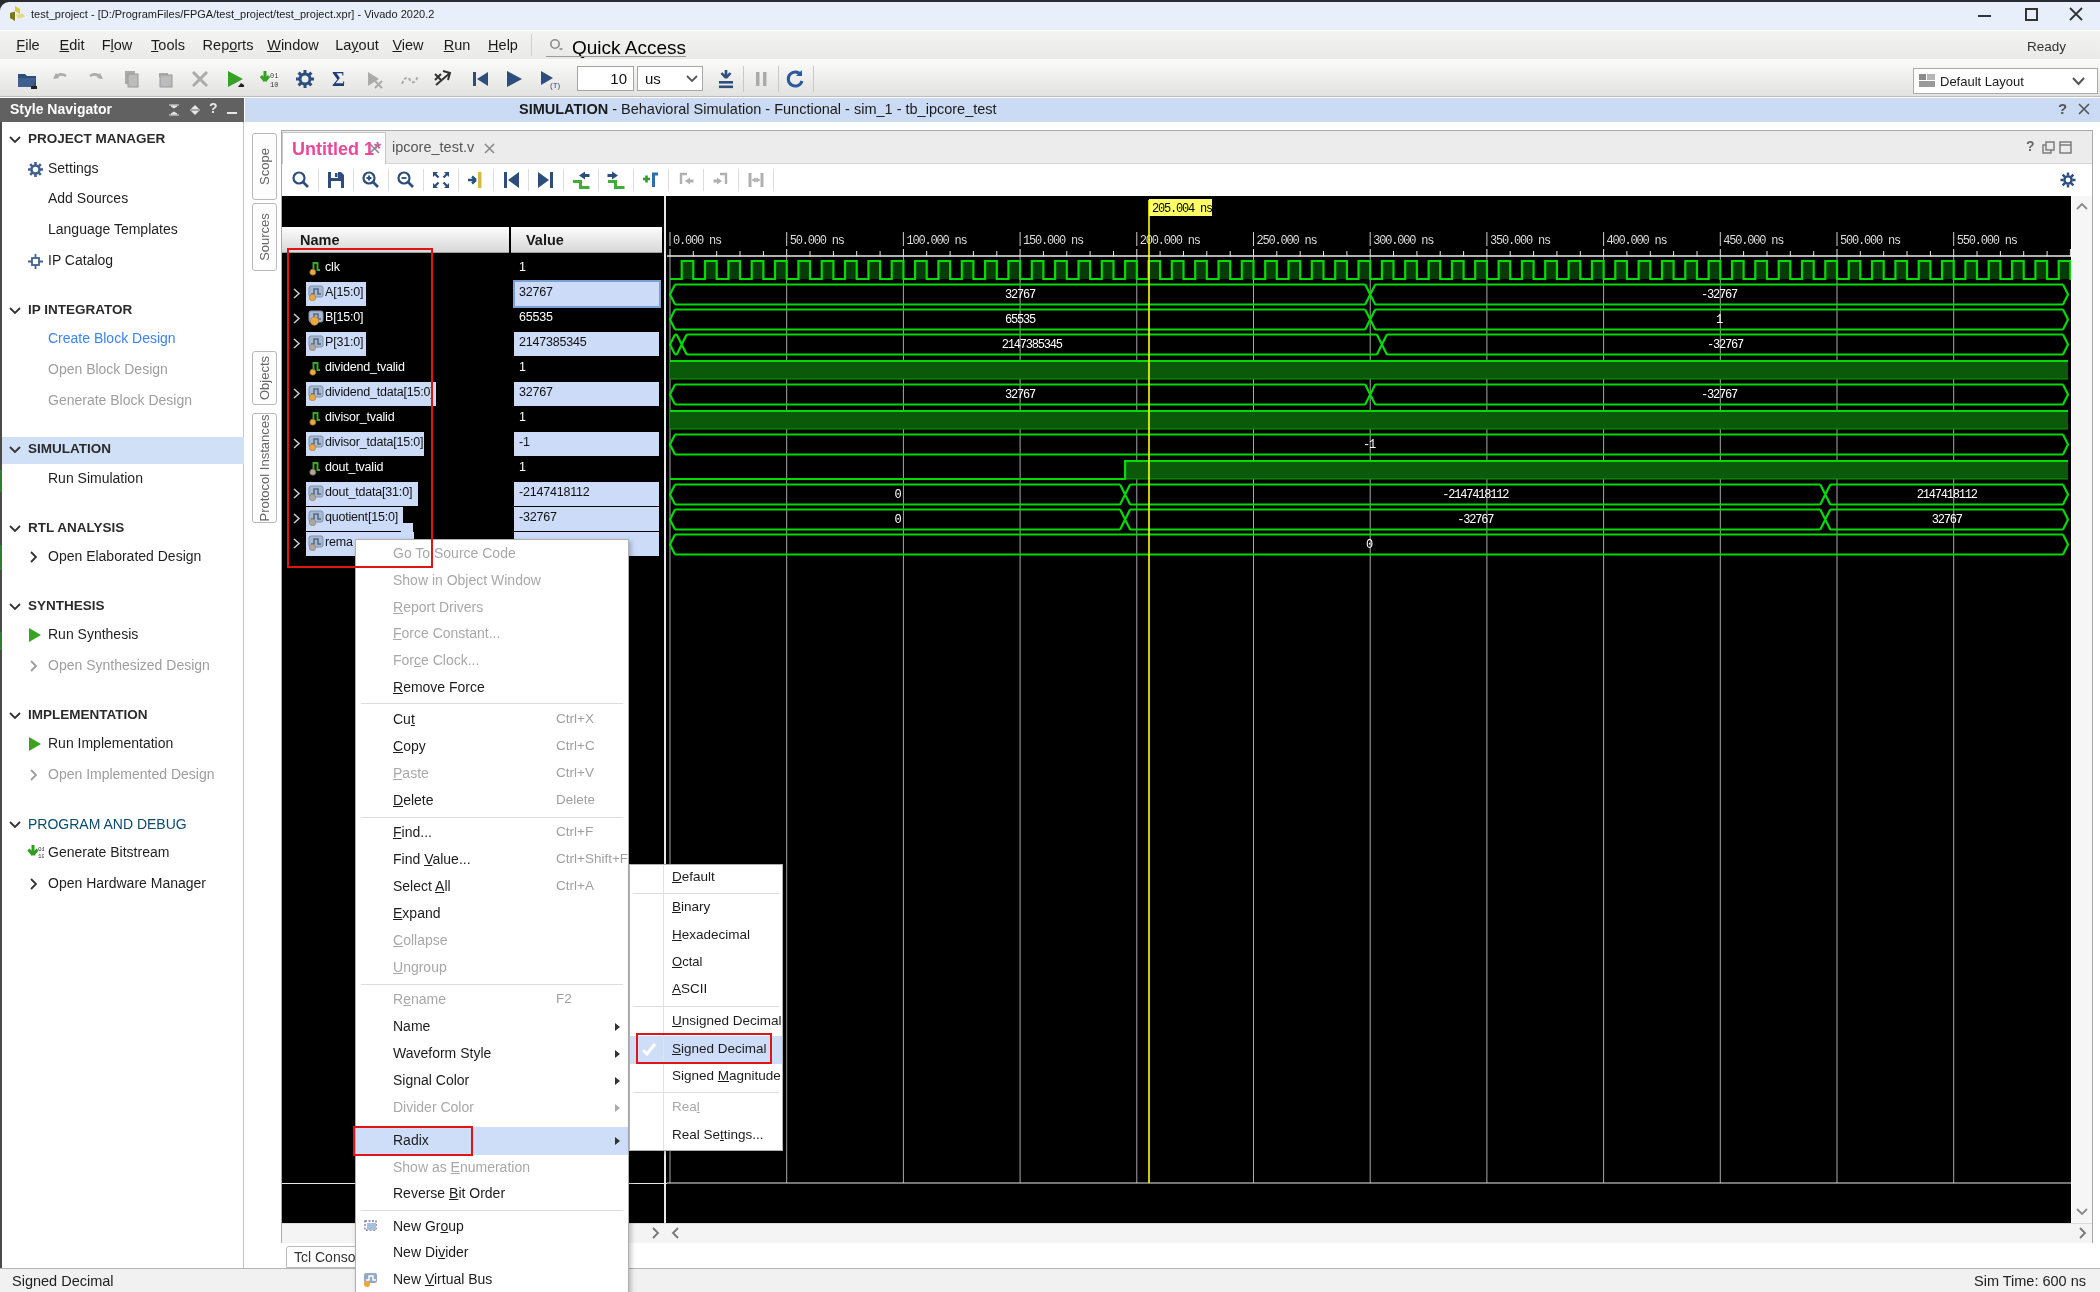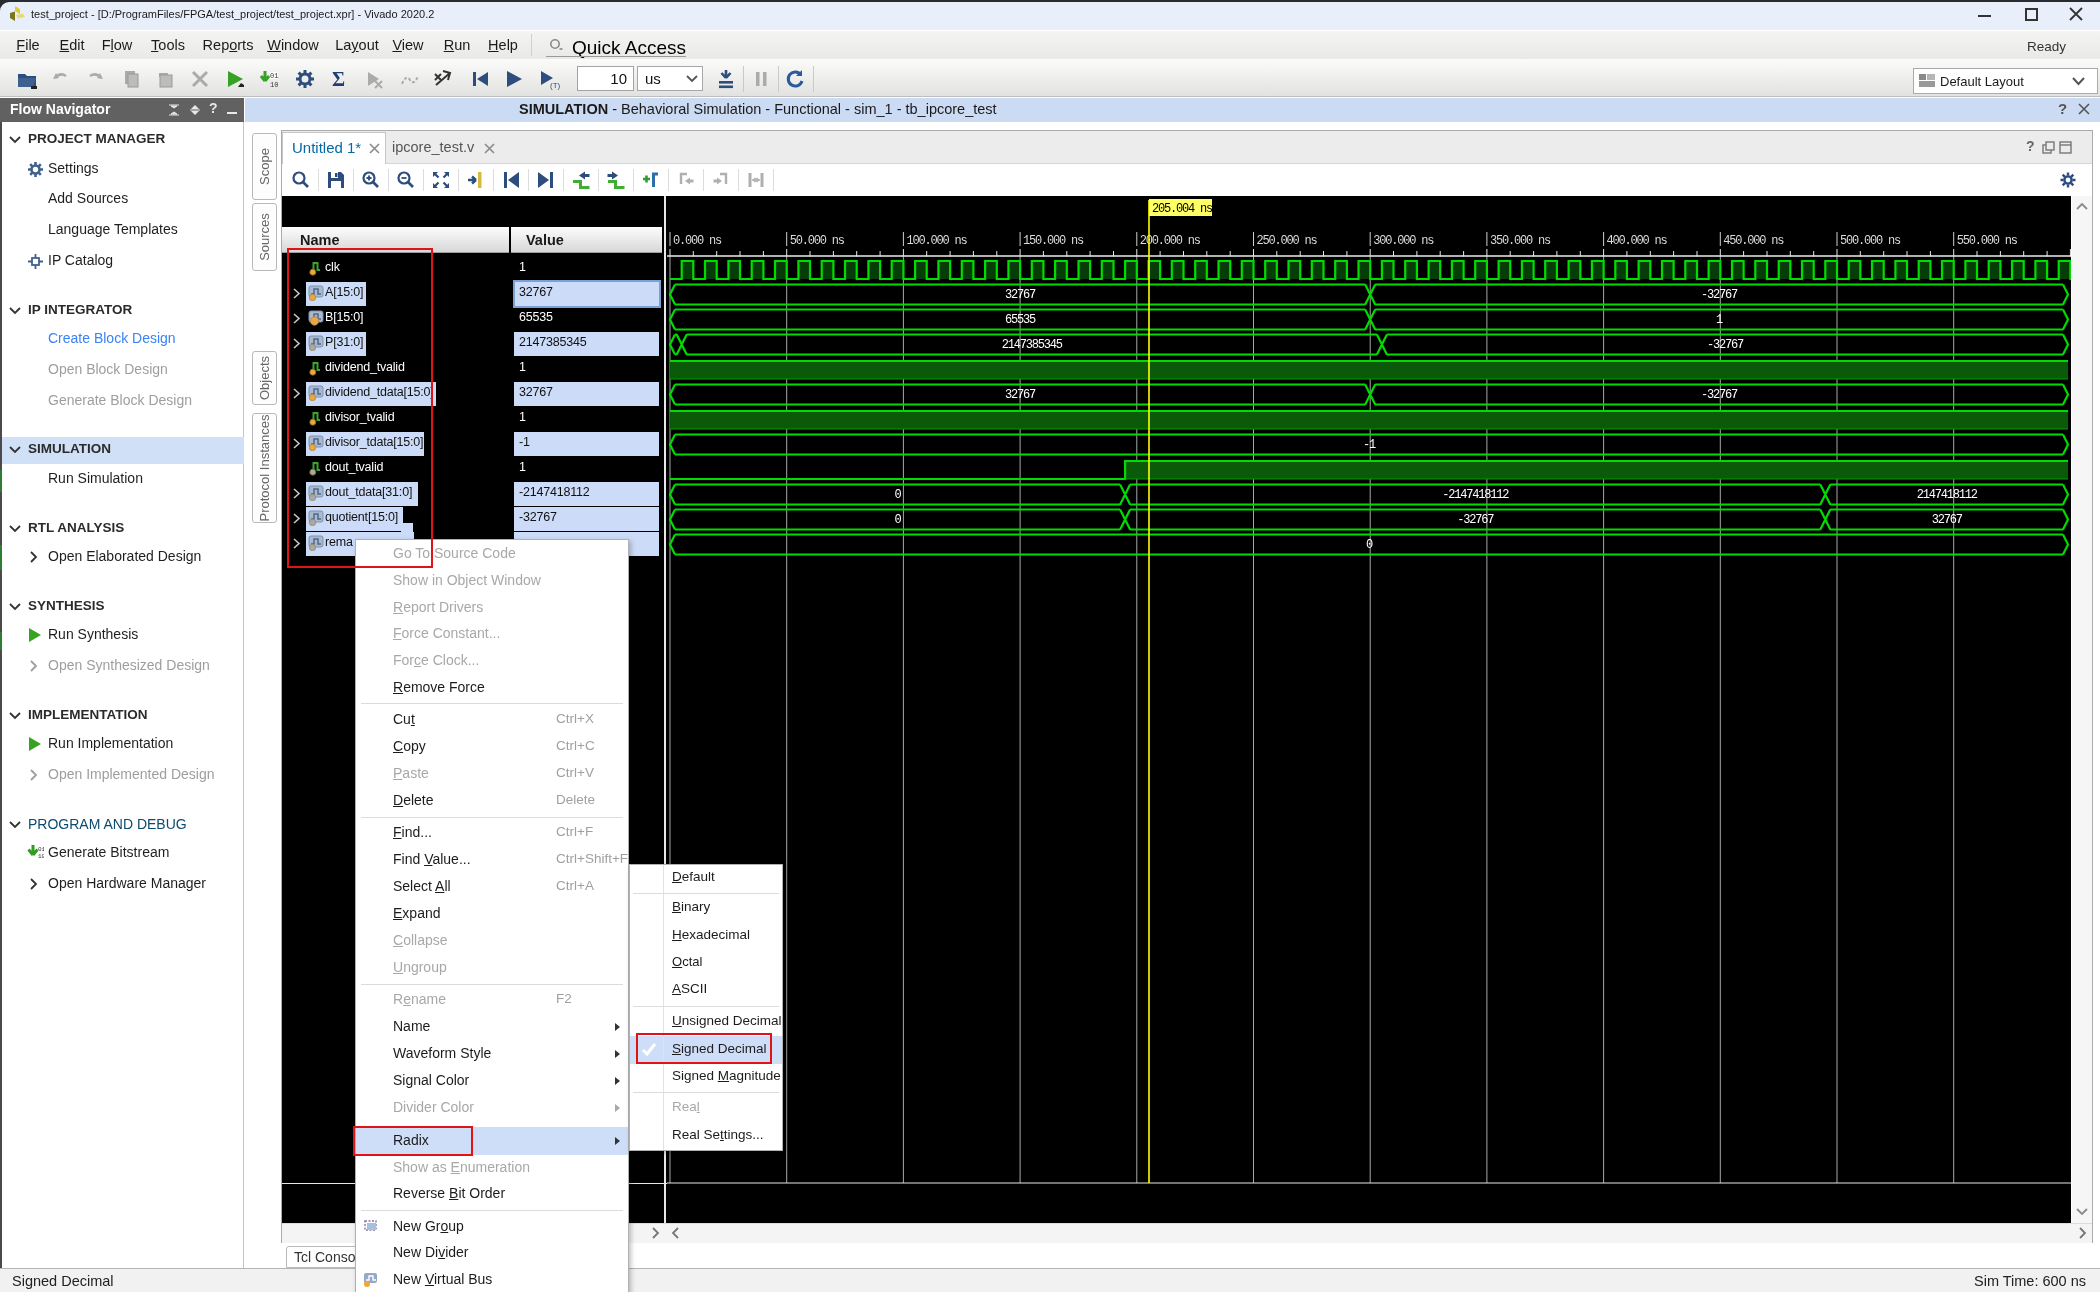--- a/index.html
+++ b/index.html
@@ -130,21 +130,21 @@
 <svg class="ab" style="left:1919px;top:74px" width="16" height="14">
     <rect x="0" y="0" width="7" height="6" fill="#8a8a8a"></rect>
     <rect x="8" y="0" width="8" height="6" fill="#b5b5b5"></rect>
     <rect x="0" y="7" width="16" height="6" fill="#9a9a9a"></rect>
   </svg>
 <div class="ab txt" style="left:1940px;top:74px;font-size:13px;color:#1a1a1a">Default Layout</div>
 <svg class="ab" style="left:2072px;top:77px" width="13" height="9">
     <path d="M1 1 L6.5 7 L12 1" fill="none" stroke="#555" stroke-width="2"></path>
   </svg>
 <div class="ab" style="left:0;top:98px;width:244px;height:24px;background:#616161"></div>
-<div class="ab txt" style="left:10px;top:101px;font-size:14px;font-weight:bold;color:#fff">Flow Navigator</div>
+<div class="ab txt" style="left:10px;top:101px;font-size:14px;font-weight:bold;color:#fff">Style Navigator</div>
 <svg class="ab" style="left:167px;top:103px" width="14" height="14">
     <path d="M2 2 h10 M2 12 h10 M7 5 l-3 -2 h6 z M7 9 l-3 2 h6 z" stroke="#e8e8e8" fill="#e8e8e8" stroke-width="1"></path>
   </svg>
 <svg class="ab" style="left:188px;top:103px" width="14" height="14">
     <path d="M7 2 l4 4 h-8 z M7 12 l4 -4 h-8 z" fill="#e8e8e8"></path>
     <path d="M2 7 h10" stroke="#e8e8e8"></path>
   </svg>
 <div class="ab txt" style="left:209px;top:100px;font-size:14px;font-weight:bold;color:#e8e8e8">?</div>
 <div class="ab" style="left:227px;top:112px;width:10px;height:2px;background:#e8e8e8"></div>
 <div class="ab" style="left:245px;top:98px;width:1855px;height:24px;background:#cbdbf4"></div>
@@ -240,21 +240,21 @@
 <div class="ab" style="left:252px;top:200px;width:67px;height:25px;transform:rotate(-90deg);transform-origin:0 0;text-align:center;line-height:25px;font-size:13px;color:#666;white-space:nowrap">Scope</div>
 <div class="ab" style="left:252px;top:203px;width:25px;height:68px;background:#fdfdfd;border:1px solid #b9b9b9;border-radius:3px"></div>
 <div class="ab" style="left:252px;top:271px;width:68px;height:25px;transform:rotate(-90deg);transform-origin:0 0;text-align:center;line-height:25px;font-size:13px;color:#666;white-space:nowrap">Sources</div>
 <div class="ab" style="left:252px;top:351px;width:25px;height:54px;background:#fdfdfd;border:1px solid #b9b9b9;border-radius:3px"></div>
 <div class="ab" style="left:252px;top:405px;width:54px;height:25px;transform:rotate(-90deg);transform-origin:0 0;text-align:center;line-height:25px;font-size:13px;color:#666;white-space:nowrap">Objects</div>
 <div class="ab" style="left:252px;top:413px;width:25px;height:110px;background:#fdfdfd;border:1px solid #b9b9b9;border-radius:3px"></div>
 <div class="ab" style="left:252px;top:523px;width:110px;height:25px;transform:rotate(-90deg);transform-origin:0 0;text-align:center;line-height:25px;font-size:13px;color:#666;white-space:nowrap">Protocol Instances</div>
 <div class="ab" style="left:281px;top:130px;width:1812px;height:1113px;background:#fff;border:1px solid #ababab"></div>
 <div class="ab" style="left:282px;top:131px;width:1810px;height:33px;background:#ececec;border-bottom:1px solid #d6d6d6"></div>
 <div class="ab" style="left:282px;top:132px;width:104px;height:32px;background:#fff;border:1px solid #c6c6c6;border-bottom:none"></div>
-<div class="ab txt" style="left:292px;top:139px;font-size:15px;font-weight:normal;color:#0369a1">Untitled 1*</div>
+<div class="ab txt" style="left:292px;top:139px;font-size:18px;font-weight:bold;color:#ec4899">Untitled 1*</div>
 <svg class="ab" style="left:369px;top:143px" width="11" height="11">
     <path d="M1 1 L10 10 M10 1 L1 10" stroke="#8a8a8a" stroke-width="1.6"></path>
   </svg>
 <div class="ab txt" style="left:392px;top:139px;font-size:14.5px;color:#555">ipcore_test.v</div>
 <svg class="ab" style="left:484px;top:143px" width="11" height="11">
     <path d="M1 1 L10 10 M10 1 L1 10" stroke="#8a8a8a" stroke-width="1.6"></path>
   </svg>
 <div class="ab txt" style="left:2026px;top:138px;font-size:14px;font-weight:bold;color:#666">?</div>
 <svg class="ab" style="left:2042px;top:141px" width="13" height="13">
     <rect x="1" y="4" width="8" height="8" fill="none" stroke="#777" stroke-width="1.4"></rect>

